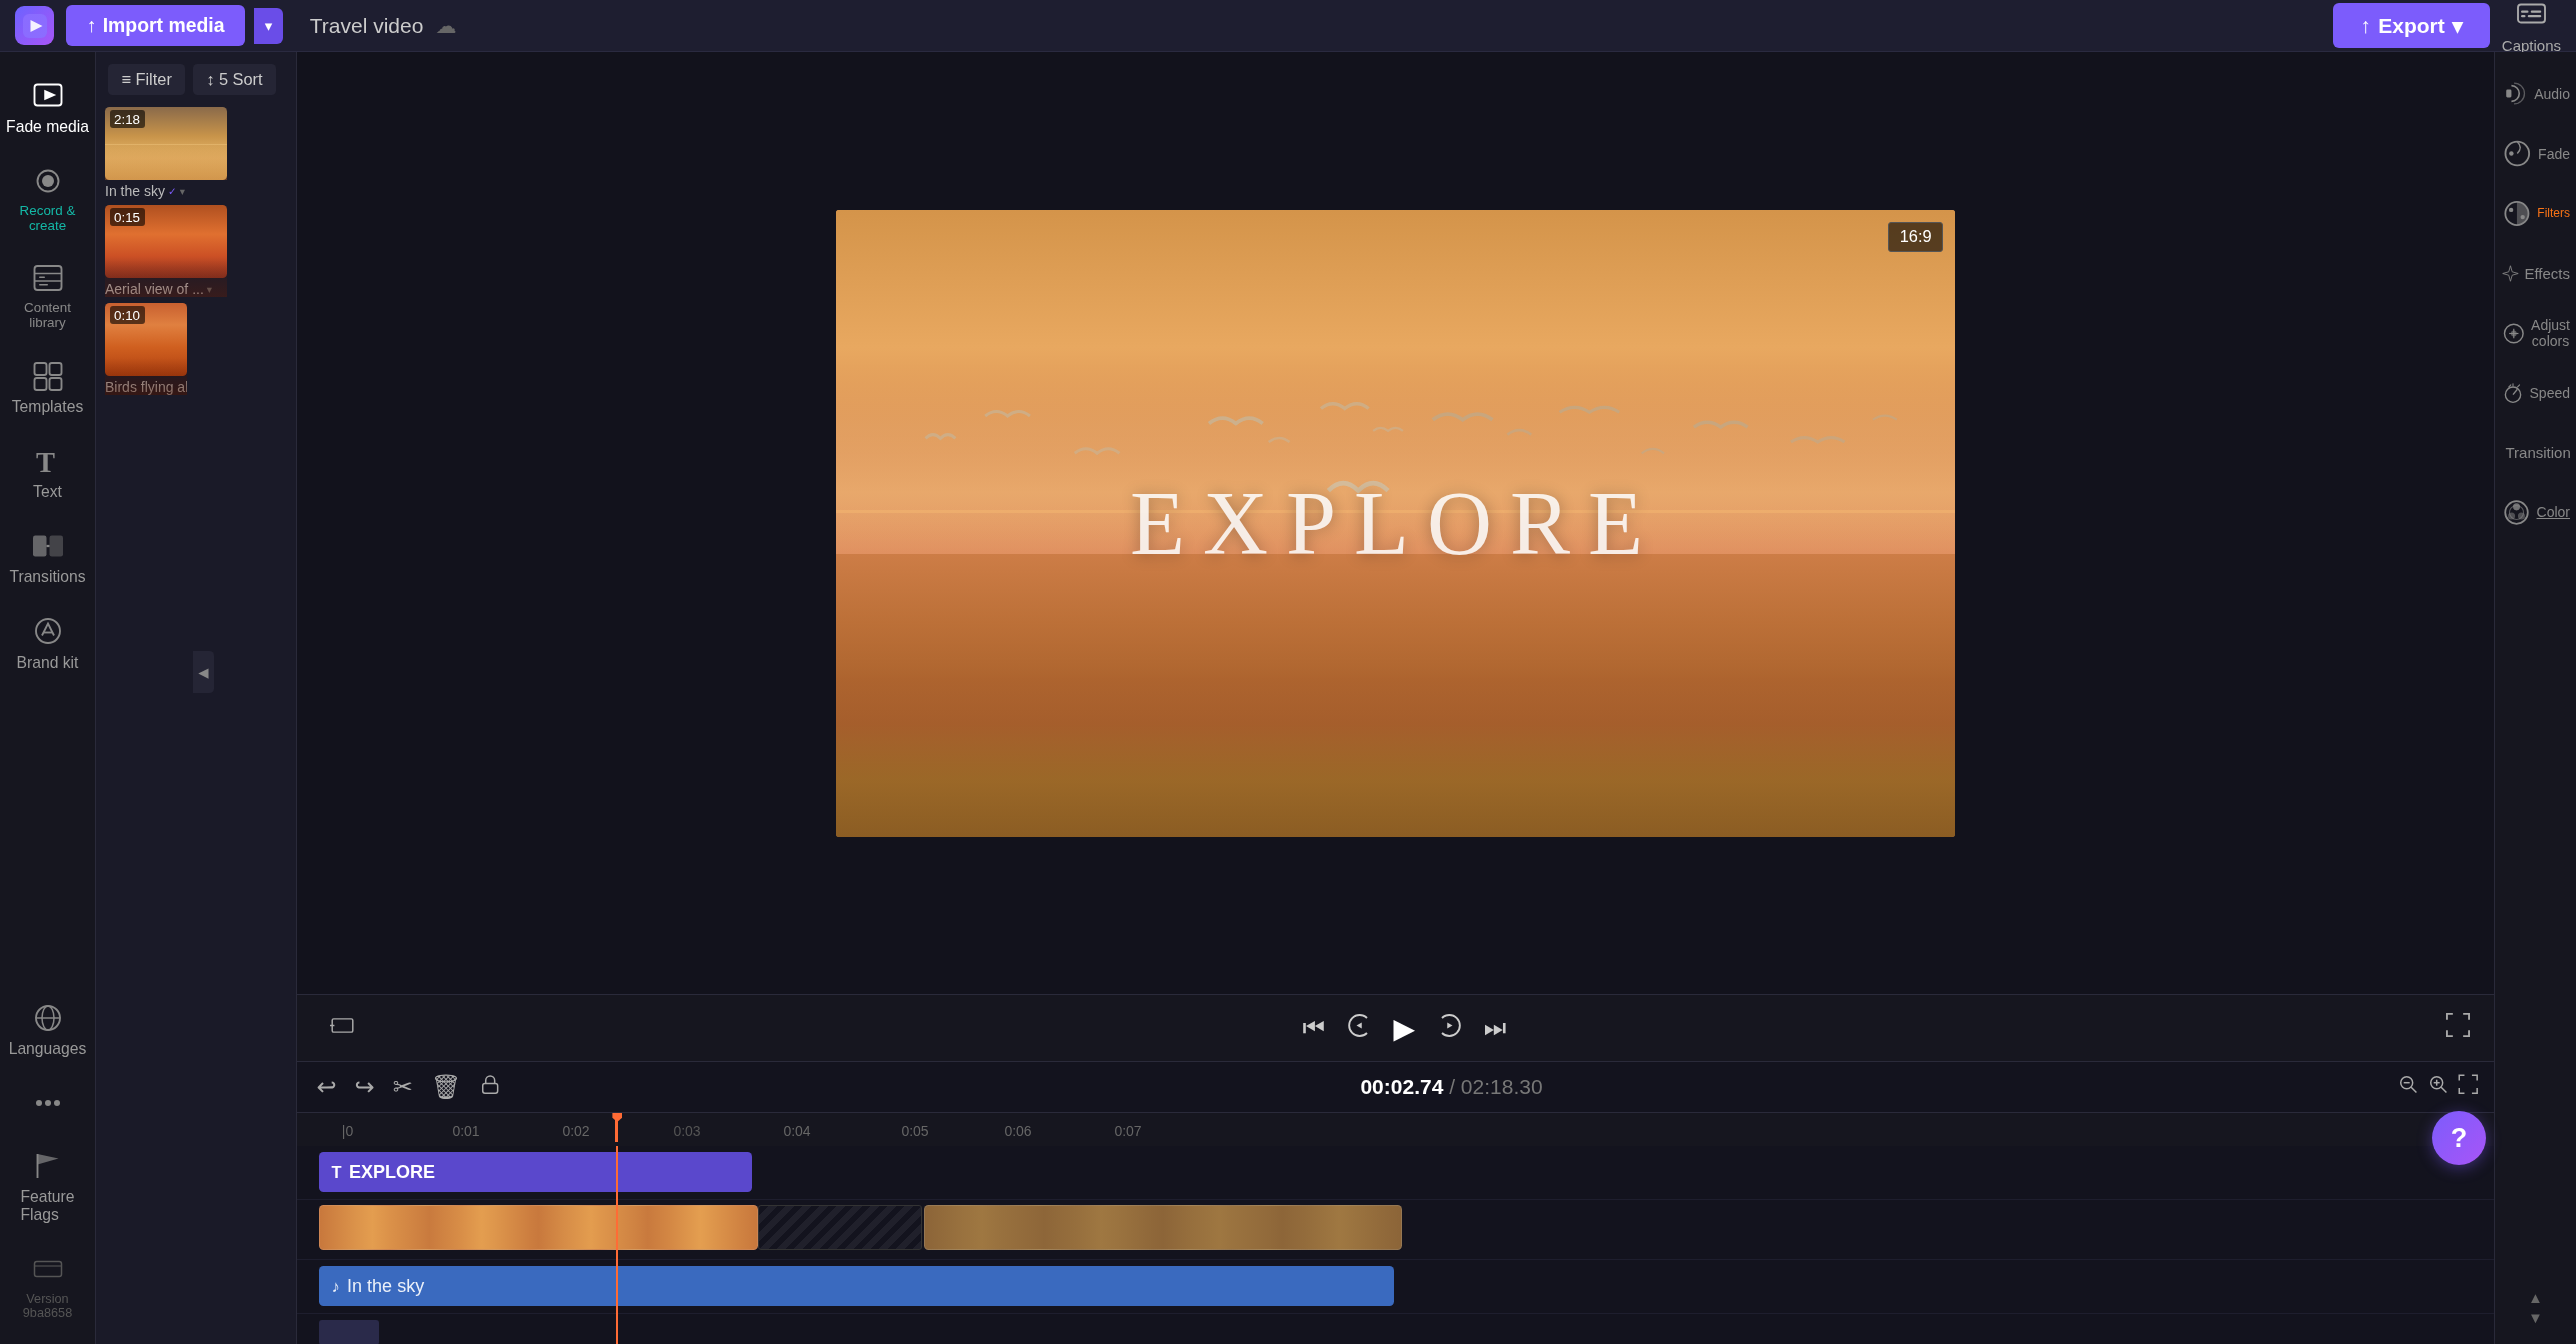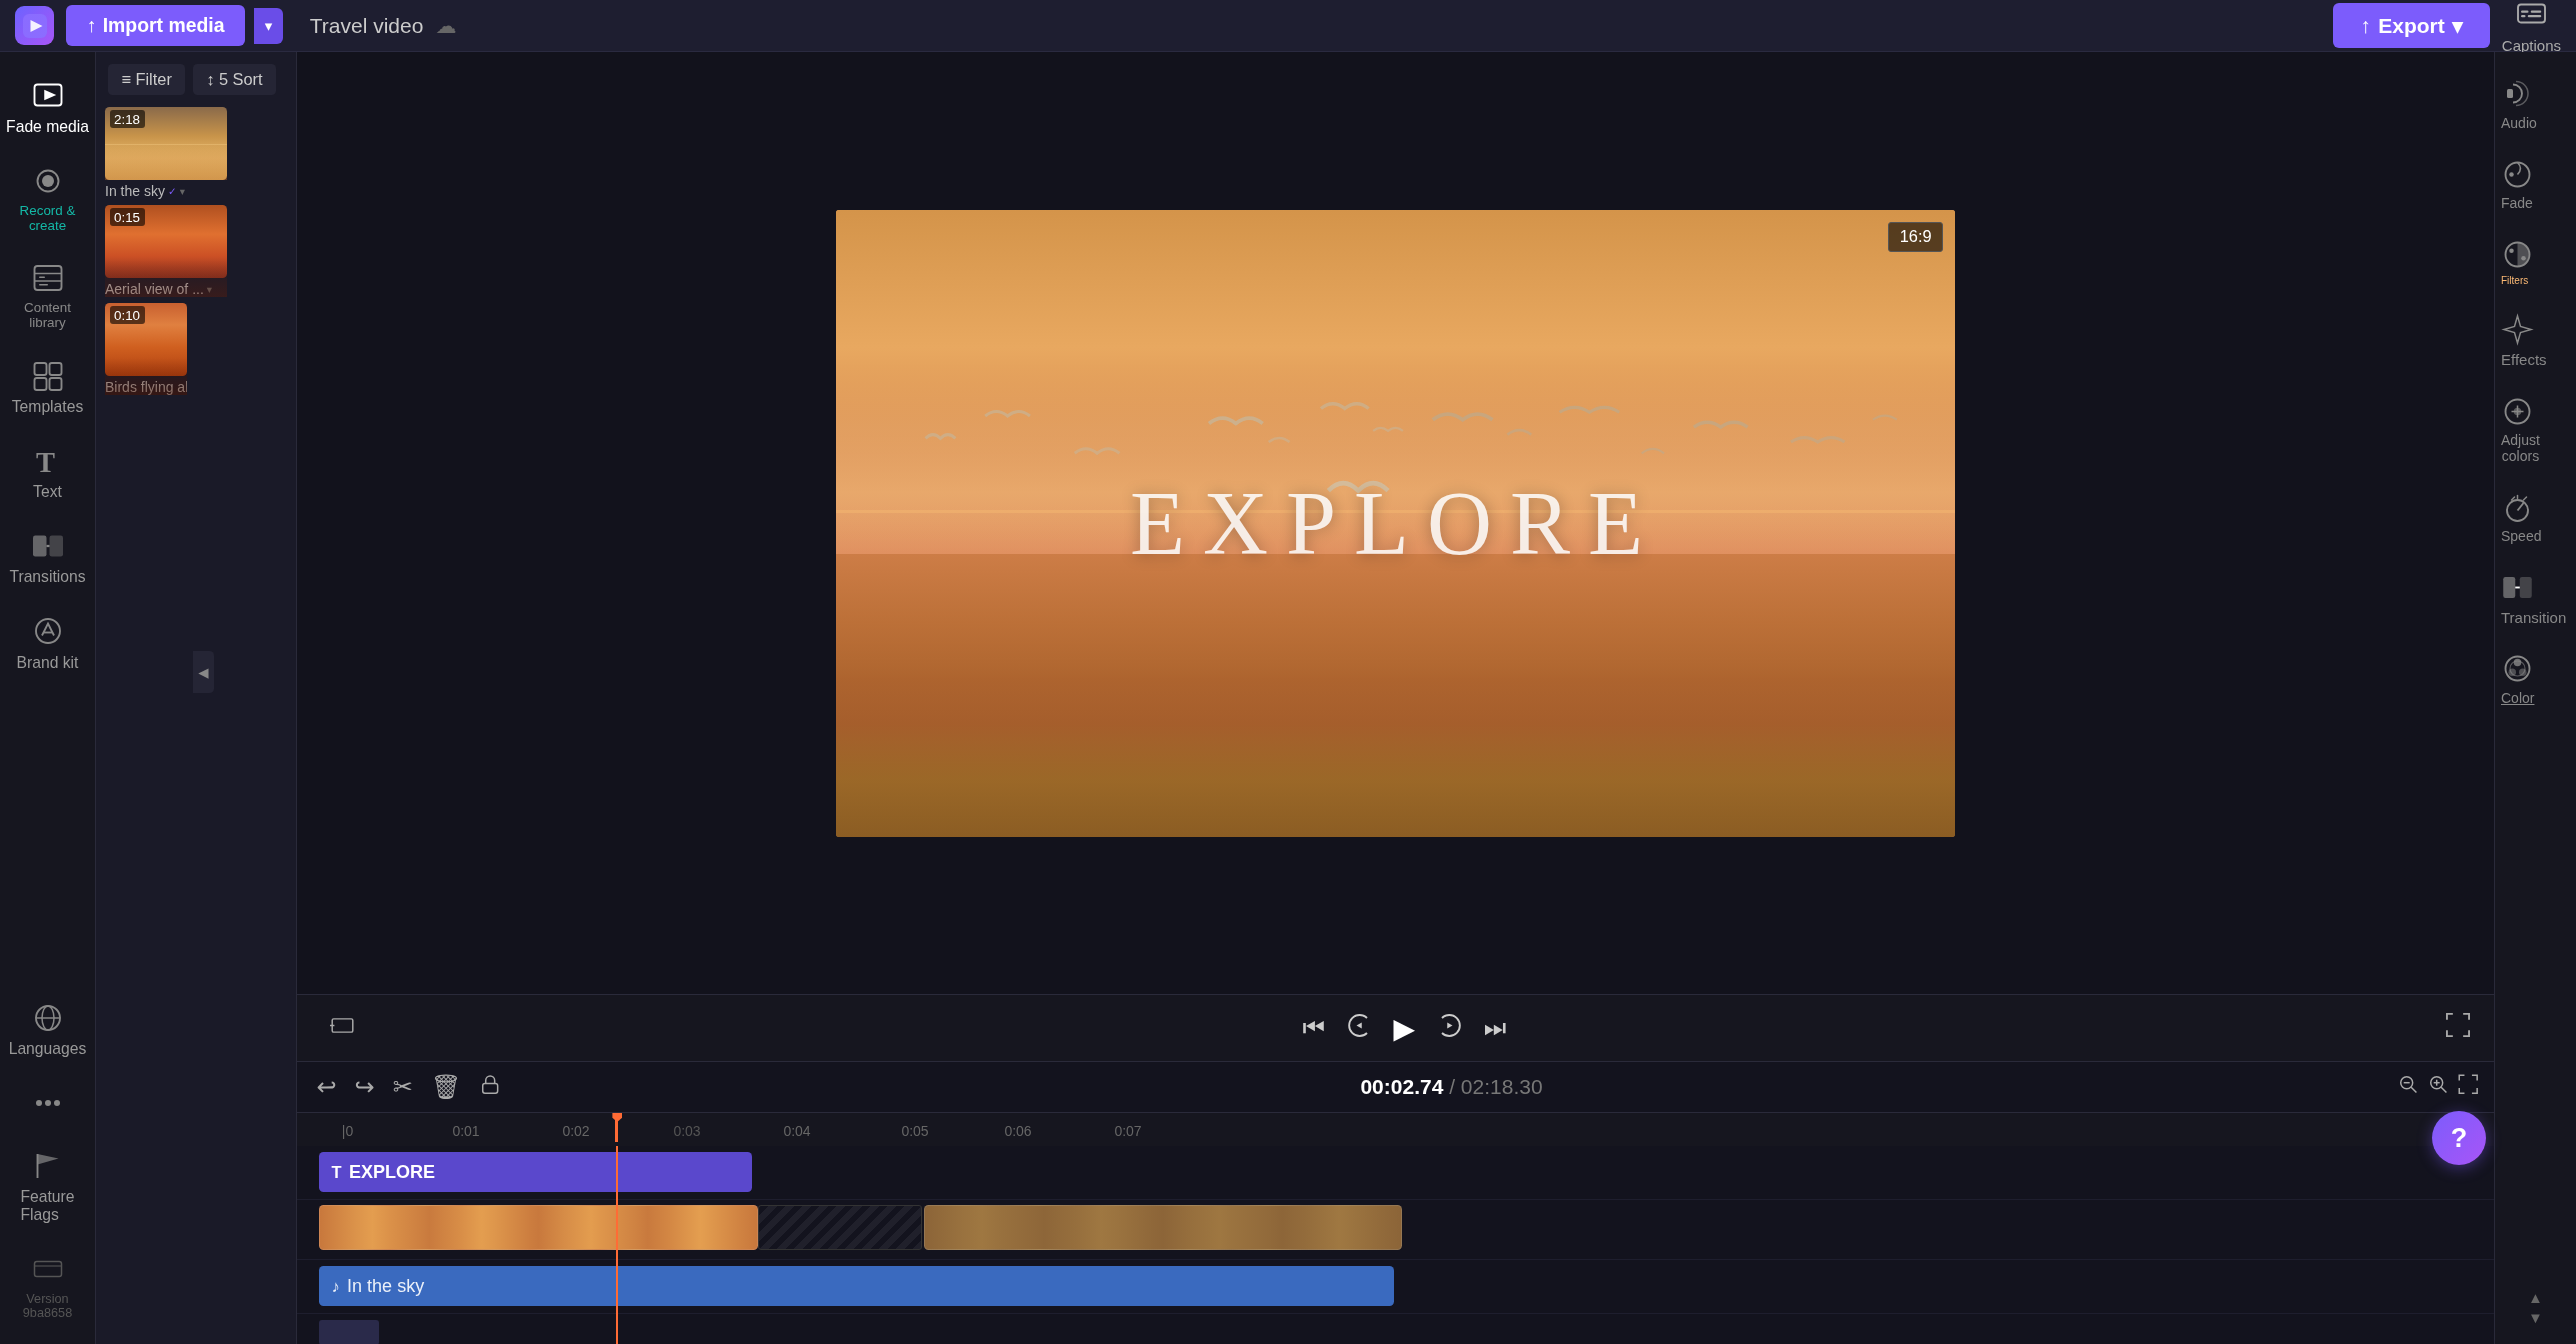--- a/index.html
+++ b/index.html
@@ -512,22 +512,22 @@
       flex-direction: column;
       align-items: center;
       padding: 12px 0;
       gap: 0;
       flex-shrink: 0;
       border-left: 0.7px solid #2a2a3a;
     }
     .right-sidebar-item {
       width: 100%;
       display: flex;
-      flex-direction: column;
-      align-items: flex-start;
+      flex-direction: row;
+      align-items: center;
       padding: 13.4px 6px;
       cursor: pointer;
       color: #888;
       font-size: 15px;
       gap: 4.5px;
       border-radius: 6px;
     }
     .right-sidebar-item svg { width: 33px; height: 33px; }
 
     
@@ -974,21 +974,21 @@
     </div>
 
     <div class="right-sidebar-item">
       <svg viewBox="0 0 44 44" fill="none">
         <circle cx="22" cy="22" r="16" stroke="#888" stroke-width="2.5" fill="none"></circle>
 
         <path d="M22 6 A16 16 0 0 1 22 38 Z" fill="#888" opacity="0.5"></path>
         <circle cx="14" cy="17" r="3" fill="#888"></circle>
         <circle cx="30" cy="27" r="3" fill="#888"></circle>
       </svg>
-      <span style="font-size:10px;color:#fdba74;">Filters</span>
+      <span style="font-size:12px;color:#f97316;">Filters</span>
     </div>
 
     <div class="right-sidebar-item">
       <svg viewBox="0 0 44 44" fill="none">
         <path d="M22 4 L26 18 L40 22 L26 26 L22 40 L18 26 L4 22 L18 18 Z" stroke="#888" stroke-width="2" fill="none"></path>
       </svg>
       <span>Effects</span>
     </div>
 
     <div class="right-sidebar-item">

